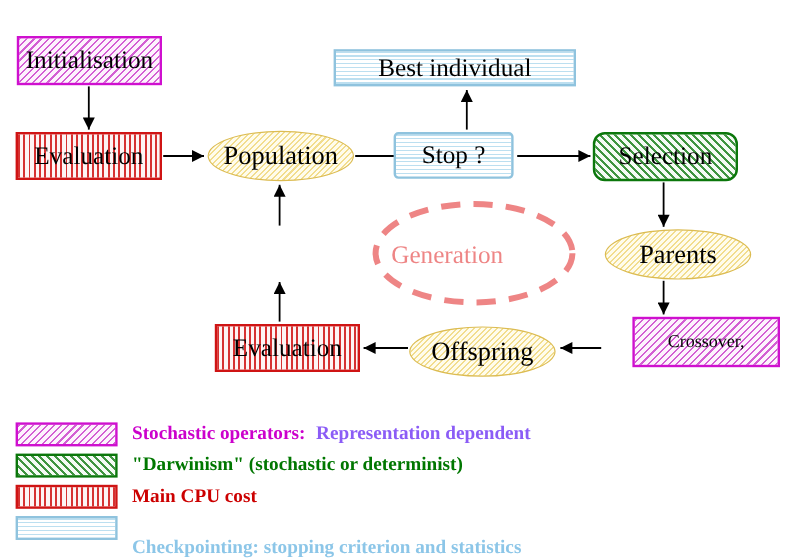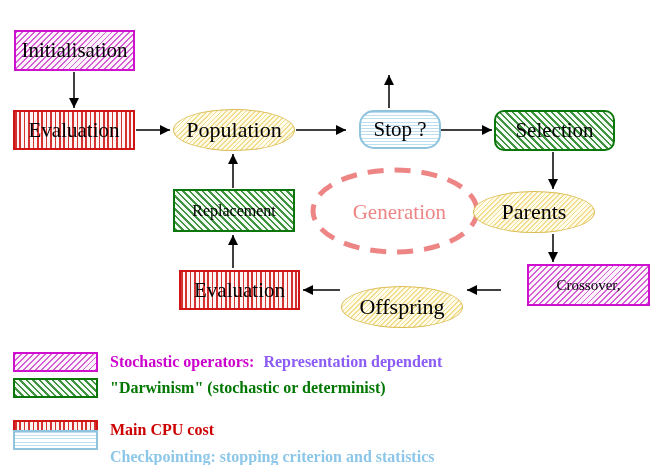--- a/index.html
+++ b/index.html
@@ -26,40 +26,40 @@
   .p-cyan { border:2px solid #8fc3de;
     background:repeating-linear-gradient(180deg,#bcdff0 0,#bcdff0 1px,#ffffff 1px,#ffffff 3.2px); }
   .p-yellow { border:1.5px solid #dcbc52;
     background:repeating-linear-gradient(135deg,#f2dd8e 0,#f2dd8e 1.2px,#fffcec 1.2px,#fffcec 3.4px); }
 
   
   .n-init        { left:14px;  top:30px;  width:121px; height:41px; }
   .n-eval-top    { left:13px;  top:110px; width:122px; height:40px; }
   .n-population  { left:173px; top:109px; width:122px; height:42px; }
   .n-best        { left:278px; top:41px;  width:202px; height:31px; }
-  .n-stop        { left:359px; top:110px; width:82px;  height:39px; border-radius:15px; }
+  .n-stop        { left:328px; top:110px; width:100px;  height:39px; border-radius:4px; }
   .n-selection   { left:494px; top:110px; width:121px; height:41px;border-radius:10px; }
-  .n-parents     { left:473px; top:191px; width:122px; height:42px; }
+  .n-parents     { left:504px; top:191px; width:122px; height:42px; }
   .n-crossover   { left:527px; top:264px; width:123px; height:42px; font-size:15px; line-height:1.25; }
-  .n-offspring   { left:341px; top:286px; width:122px; height:42px; }
+  .n-offspring   { left:341px; top:272px; width:122px; height:42px; }
   .n-eval-bottom { left:179px; top:270px; width:121px; height:40px; }
   .n-replacement { left:173px; top:189px; width:122px; height:43px; font-size:16px; }
 
   .gen-label {
     position:absolute; left:326px; top:199px; width:120px; height:26px;
-    line-height:26px; text-align:right; font-size:21px; color:#ee8585;
+    line-height:26px; text-align:left; font-size:21px; color:#ee8585;
   }
   .crossline { display:block; line-height:1.25; }
 
   
   .lrow { position:absolute; left:13px; display:flex; align-items:center; height:20px; }
   .lrow .swatch { box-sizing:border-box; width:85px; height:20px; flex:0 0 85px; }
   .lrow .ltext { margin-left:12px; font-size:16px; font-weight:bold; white-space:nowrap; }
   .lrow .seg2 { margin-left:9px; }
-  .r1 { top:352px; } .r2 { top:378px; } .r3 { top:420px; } .r4 { top:430px; }
+  .r1 { top:352px; } .r2 { top:378px; } .r3 { top:404px; } .r4 { top:430px; }
   .c-magenta { color:#cc00cc; }
   .c-gold    { color:#8b5cf6; }
   .c-green   { color:#007700; }
   .c-red     { color:#cc0000; }
   .c-cyan    { color:#8cc6e8;margin-top:33px; }
 </style>
 </head>
 <body>
 
 <div class="stage">
@@ -89,20 +89,23 @@
   </div>
 
   <div class="node p-red n-eval-top">
     <span>Evaluation</span>
   </div>
 
   <div class="node ellipse p-yellow n-population">
     <span>Population</span>
   </div>
 
+  <div class="node p-cyan n-best">
+    <span>Best individual</span>
+  </div>
 
   <div class="node p-cyan n-stop">
     <span>Stop ?</span>
   </div>
 
   <div class="node p-green n-selection">
     <span>Selection</span>
   </div>
 
   <div class="node ellipse p-yellow n-parents">
@@ -116,23 +119,20 @@
   </div>
 
   <div class="node ellipse p-yellow n-offspring">
     <span>Offspring</span>
   </div>
 
   <div class="node p-red n-eval-bottom">
     <span>Evaluation</span>
   </div>
 
-  <div class="node p-green n-replacement">
-    <span>Replacement</span>
-  </div>
 
   <div class="gen-label">Generation</div>
 
   <div class="lrow r1">
     <span class="swatch p-magenta"></span>
     <span class="ltext c-magenta">Stochastic operators:</span>
     <span class="ltext c-gold seg2">Representation dependent</span>
   </div>
 
   <div class="lrow r2">

